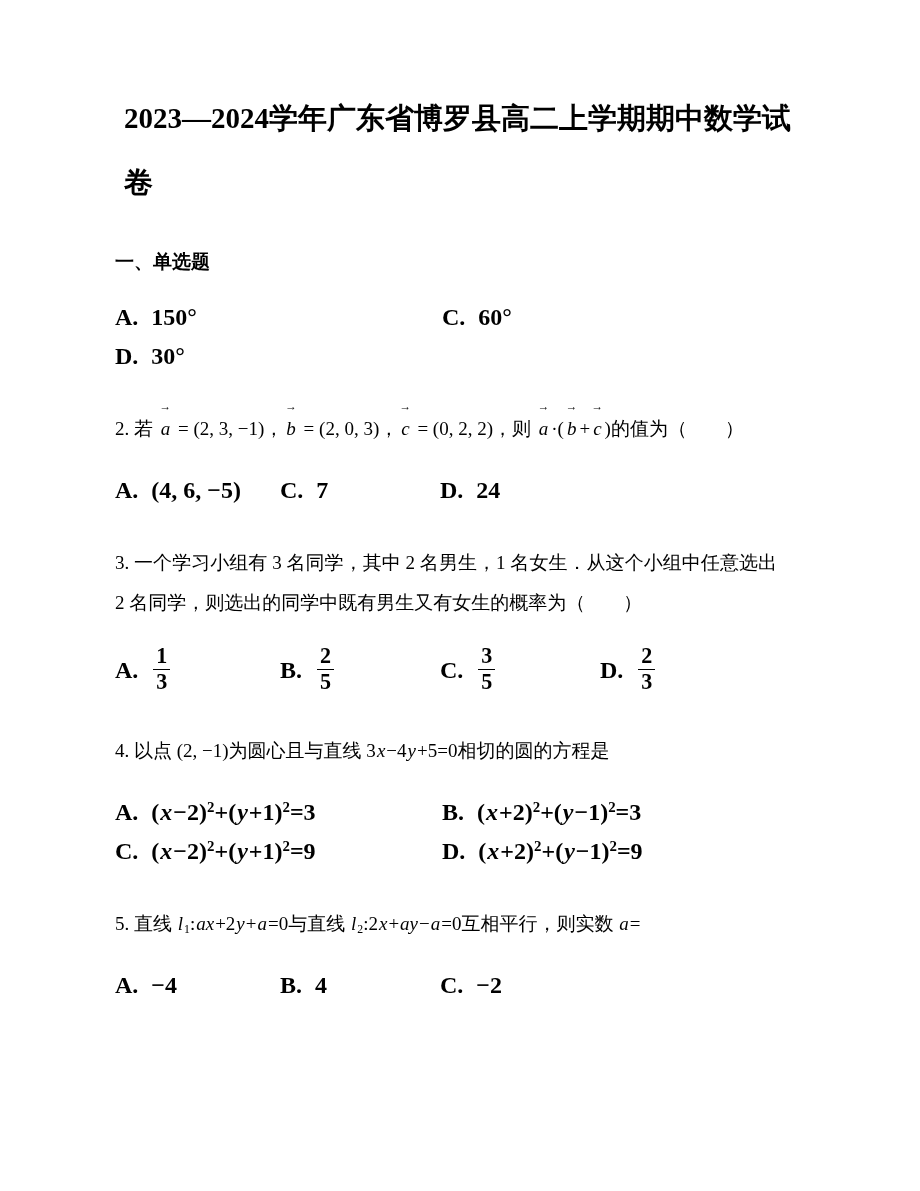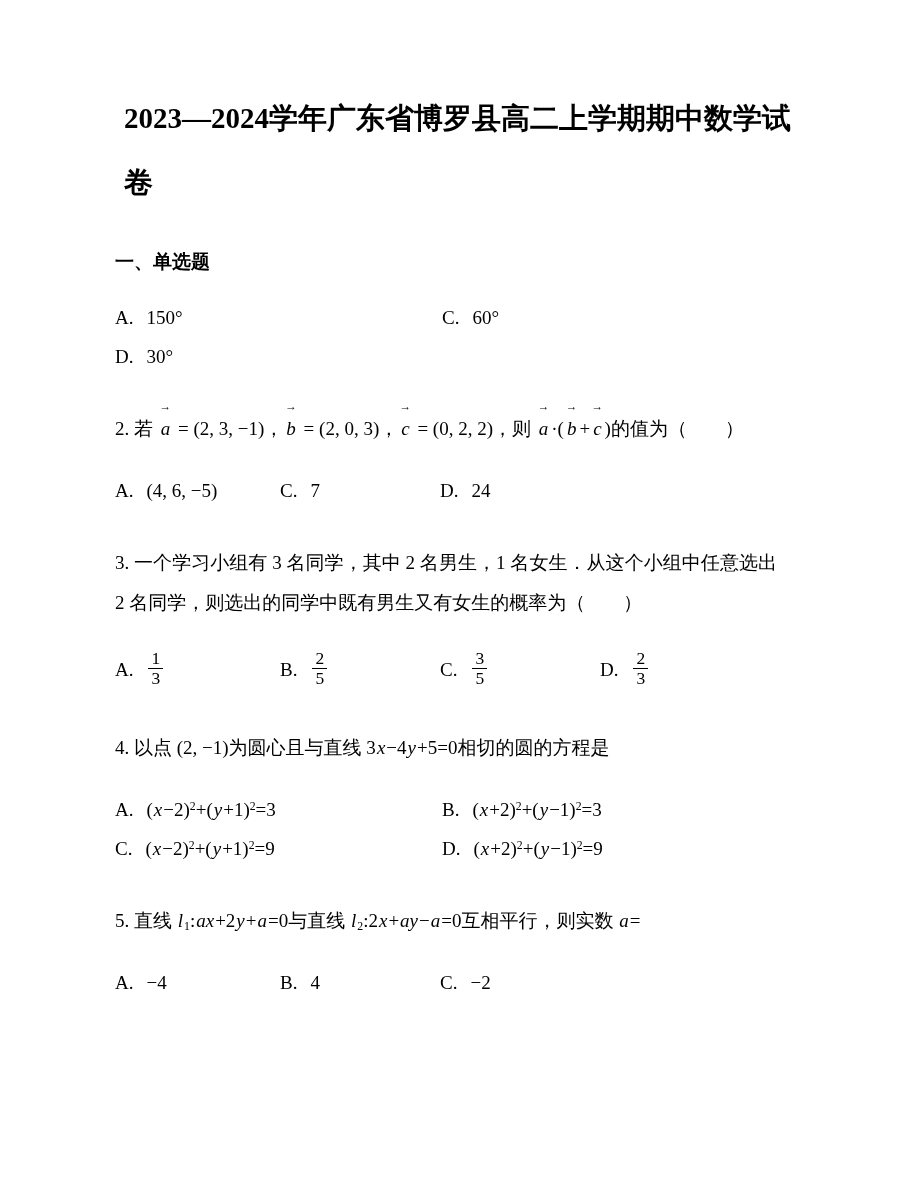--- a/index.html
+++ b/index.html
@@ -35,22 +35,23 @@
   }
   .q { margin-bottom: 33px; }
   .q-text {
     font-size: 19px;
     line-height: 40px;
     text-align: justify;
   }
   .opts {
     margin-top: 22px;
     display: grid;
-    font-size: 19px;
+    font-size: 24px;
     line-height: 39px;
+    font-weight: bold;
   }
   .opts.cols-4 { grid-template-columns: 165px 160px 160px auto; }
   .opts.cols-2 { grid-template-columns: 327px auto; }
   .opts.tall { line-height: 50px; }
   .opt { white-space: nowrap; }
   .opt-label { margin-right: 13px; }
 
   
   .mi { font-style: italic; font-family: "Liberation Serif", serif; padding: 0 1px; }
   sup { font-size: 0.62em; vertical-align: 0.55em; line-height: 0; }

